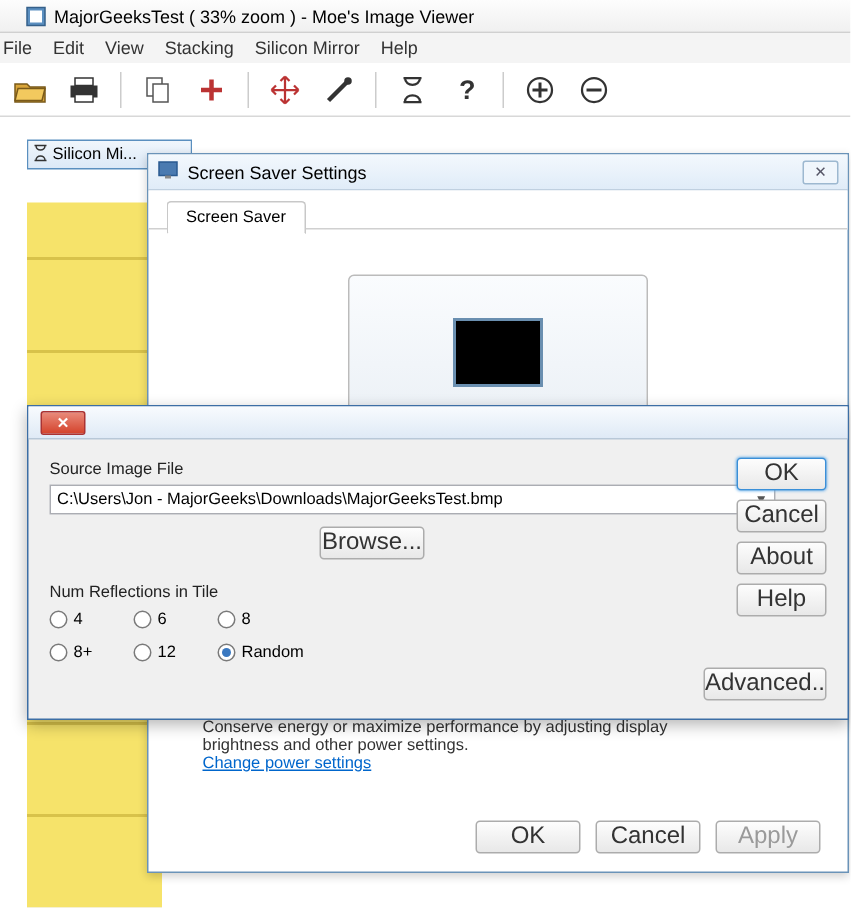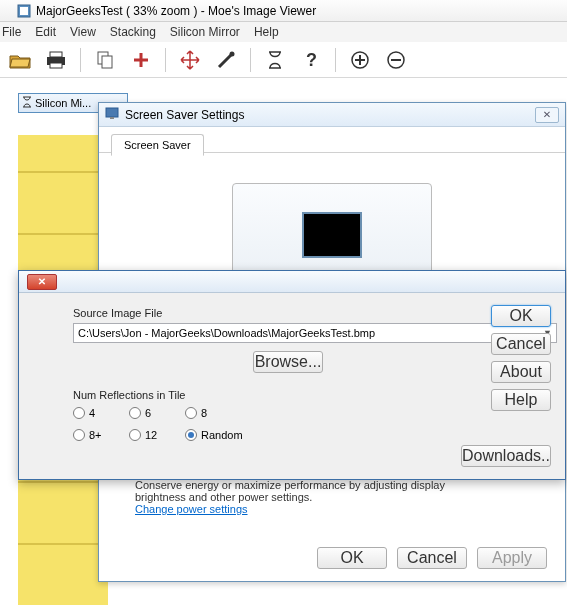--- a/index.html
+++ b/index.html
@@ -32,21 +32,21 @@
 .energy { position: absolute; left: 36px; bottom: 66px; right: 24px; font-size: 11px; color: #333; }
 .energy a { color: #0066cc; }
 .btnrow { position: absolute; right: 18px; bottom: 12px; display: flex; gap: 10px; }
 .wbtn { min-width: 70px; height: 22px; border: 1px solid #acacac; background: linear-gradient(#fdfdfd,#e8e8e8); border-radius: 3px; font-size: 16px; display: flex; align-items: center; justify-content: center; color: #333; }
 .wbtn.dis { color: #9a9a9a; }
 
 .dlg { position: absolute; left: 18px; top: 270px; width: 548px; height: 210px; background: #f0f0f0; border: 1px solid #3c6ea5; box-shadow: 0 3px 10px rgba(0,0,0,.3); }
 .dlgbar { height: 22px; background: linear-gradient(#f8fbfe,#dfeaf6); border-bottom: 1px solid #b8c8d8; display: flex; align-items: center; padding: 0 4px 0 8px; }
 .dlgbar .t { flex: 1; font-size: 12px; color: #333; }
 .xbtn { width: 30px; height: 16px; background: linear-gradient(#e98a7a,#d4432c); border: 1px solid #a33; border-radius: 2px; color: #fff; display: flex; align-items: center; justify-content: center; font-size: 10px; font-weight: bold; }
-.dlgbody { position: relative; padding: 14px 30px; height: calc(100% - 22px); margin-left: 24px; }
+.dlgbody { position: relative; padding: 14px 14px; height: calc(100% - 22px); }
 .lbl { font-size: 11px; color: #222; margin-bottom: 4px; }
 .combo { width: 484px; height: 20px; border: 1px solid #abadb3; background: #fff; display: flex; align-items: center; padding: 0 4px; font-size: 11px; justify-content: space-between; }
 .combo .arr { font-size: 9px; color: #555; }
 .browse { margin: 8px 0 0 180px; }
 .group2 { margin-top: 16px; }
 .radios { display: grid; grid-template-columns: 56px 56px 80px; row-gap: 10px; margin-top: 6px; font-size: 11px; }
 .radios label { display: flex; align-items: center; gap: 4px; }
 .rb { width: 12px; height: 12px; border: 1px solid #7a7a7a; border-radius: 50%; display: inline-flex; align-items: center; justify-content: center; background: #fff; }
 .rb.on::after { content: ""; width: 6px; height: 6px; background: #3a78c0; border-radius: 50%; }
 .dlgbtns { position: absolute; right: 14px; top: 12px; display: flex; flex-direction: column; gap: 6px; }
@@ -221,15 +221,15 @@
             <span>Random</span>
           </label>
       </div>
     </div>
     <div class="dlgbtns">
       <div class="wbtn okbtn">OK</div>
       <div class="wbtn">Cancel</div>
       <div class="wbtn">About</div>
       <div class="wbtn">Help</div>
     </div>
-    <div class="wbtn adv">Downloads..</div>
+    <div class="wbtn adv">Advanced..</div>
   </div>
 </div>
 
 </body></html>

